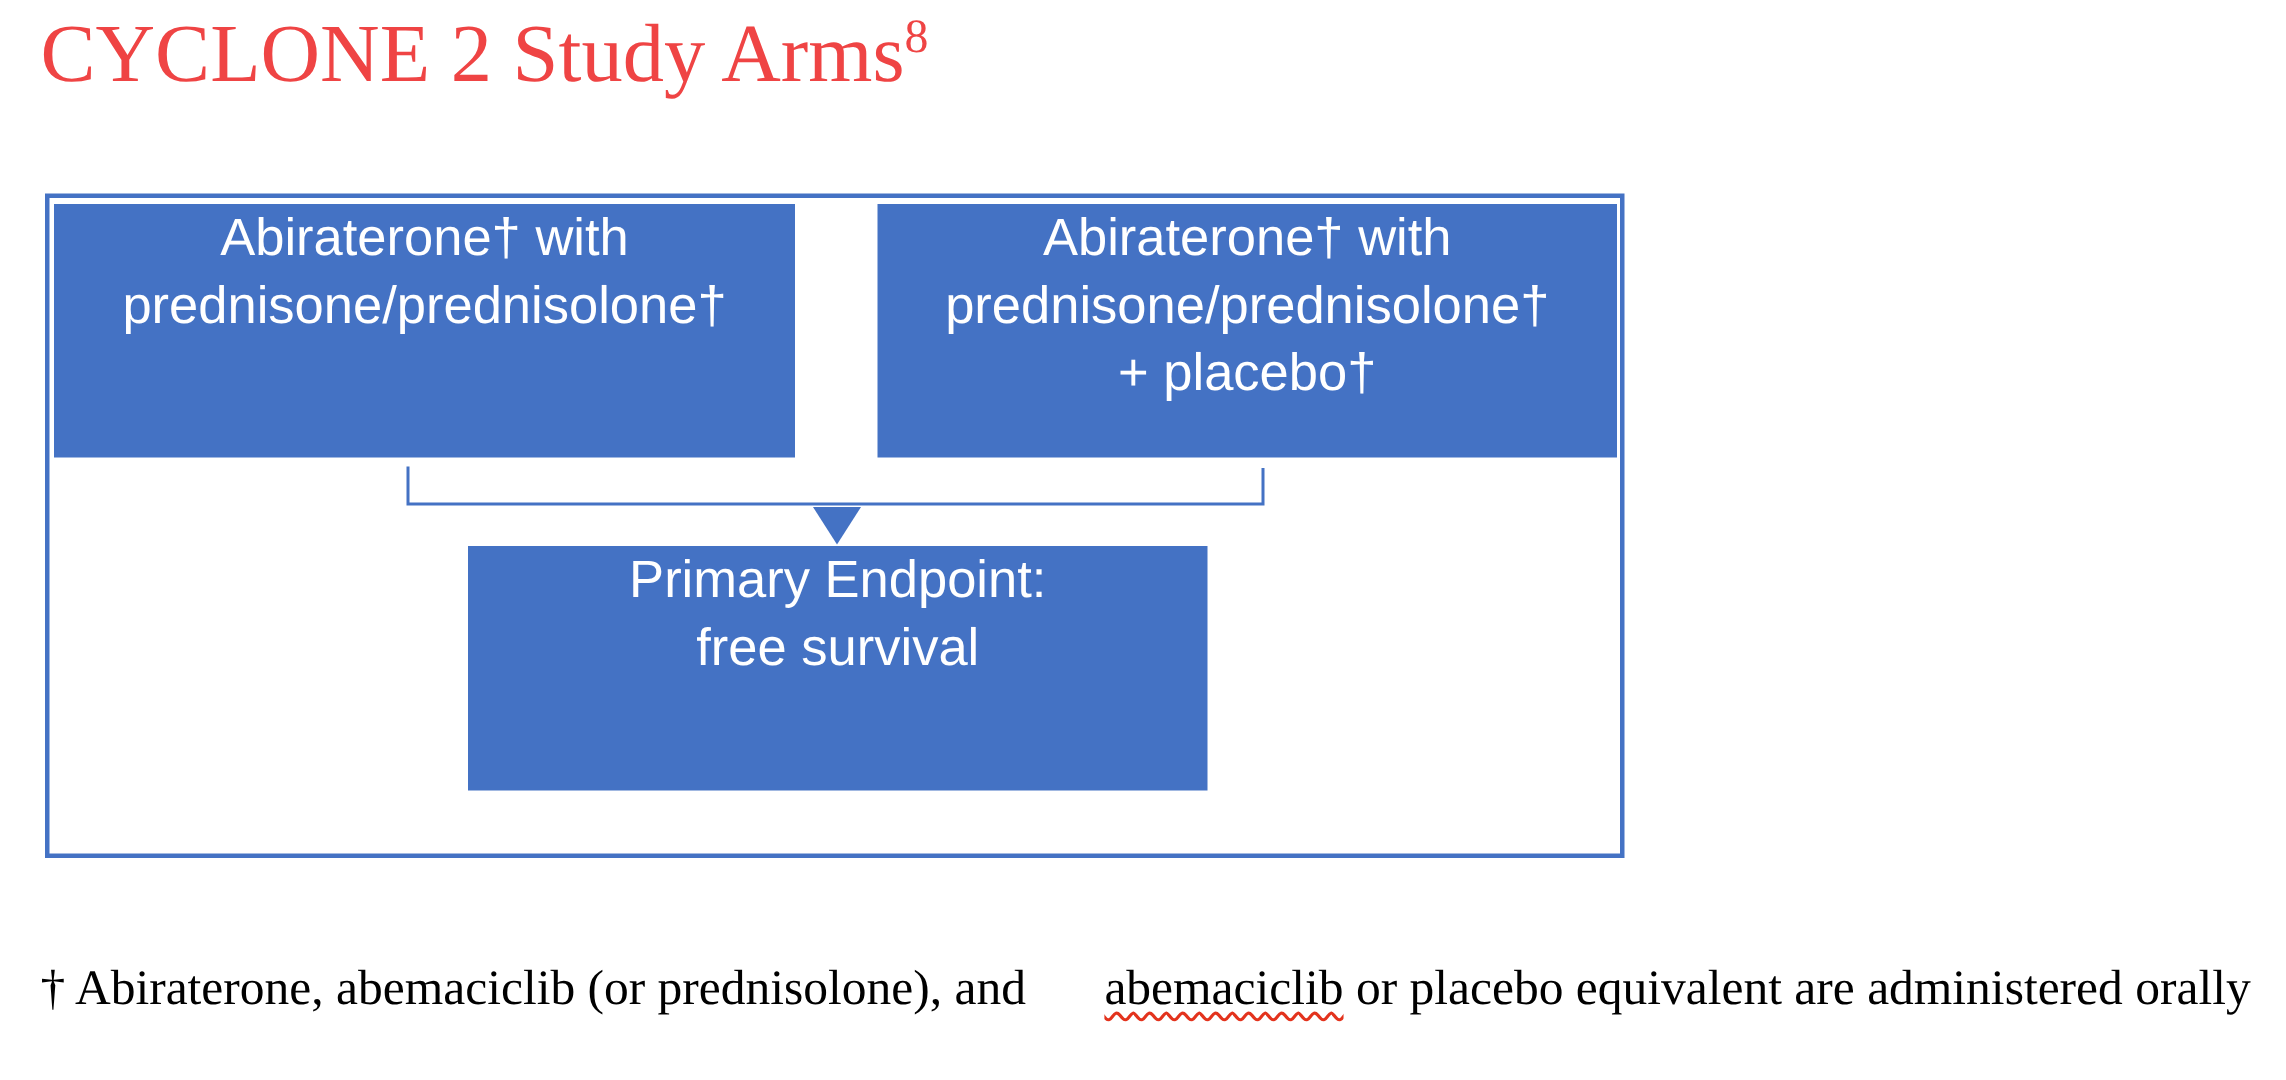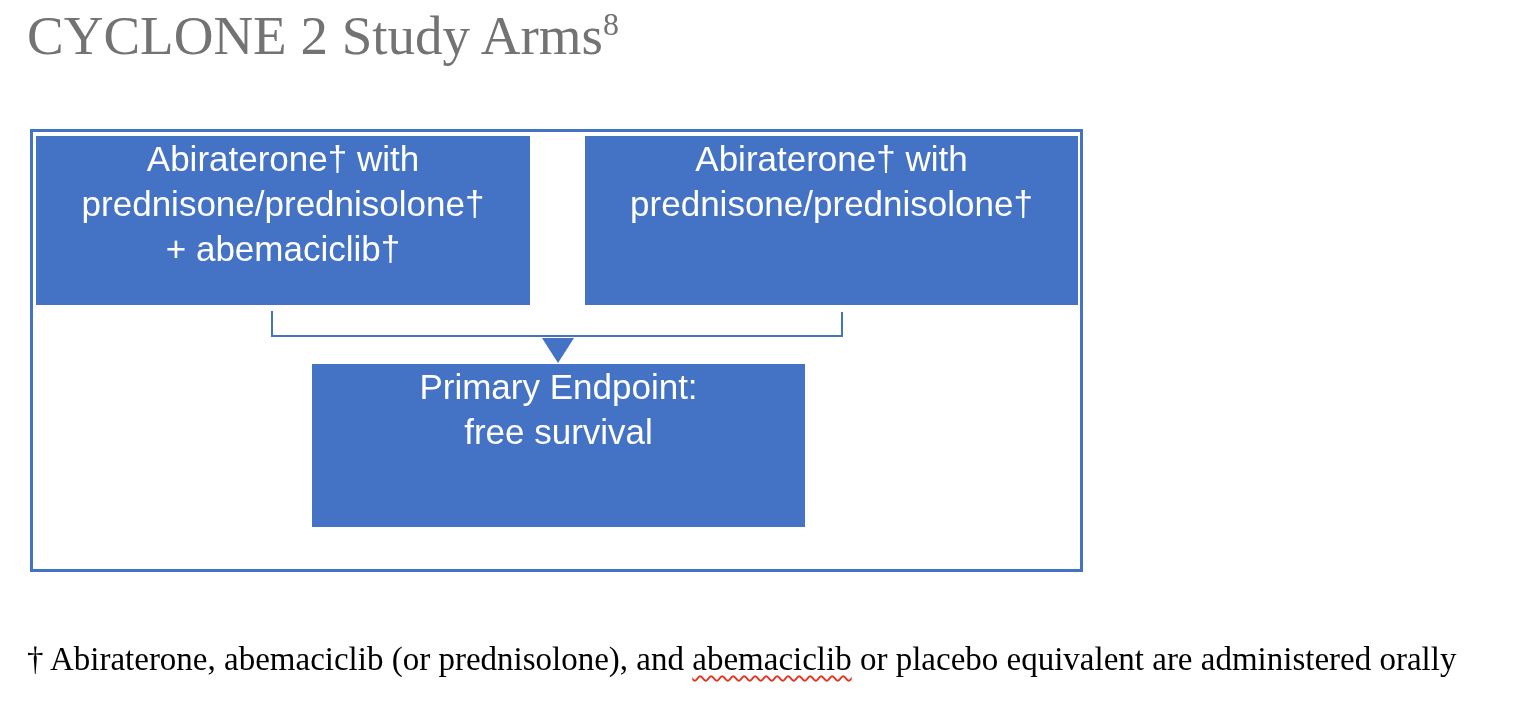--- a/index.html
+++ b/index.html
@@ -11,21 +11,21 @@
     font-family: "Liberation Sans", sans-serif;
   }
 
   .page-title {
     position: absolute;
     left: 27px;
     top: 4px;
     font-family: "Liberation Serif", serif;
     font-weight: 400;
     font-size: 55px;
-    color: #737373;
+    color: #ef4444;
     white-space: nowrap;
   }
   .page-title sup {
     font-size: 58%;
     vertical-align: super;
     line-height: 0;
   }
 
   .frame {
     position: absolute;
@@ -73,38 +73,39 @@
     line-height: 1.25;
     color: #000000;
     white-space: nowrap;
   }
   .misspelled {
     text-decoration-line: underline;
     text-decoration-style: wavy;
     text-decoration-color: #E3331D;
     text-decoration-thickness: 2px;
     text-underline-offset: 5px;
+    margin-left: 44px;
   }
 </style>
 </head>
 <body>
 
 <h1 class="page-title"><span>CYCLONE 2 Study Arms</span><sup>8</sup></h1>
 
 <div class="frame">
 
   <div class="arm-box arm-left">
     <div class="box-line">Abiraterone† with</div>
     <div class="box-line">prednisone/prednisolone†</div>
-    <div class="box-line">+ abemaciclib†</div>
   </div>
 
   <div class="arm-box arm-right">
     <div class="box-line">Abiraterone† with</div>
     <div class="box-line">prednisone/prednisolone†</div>
+    <div class="box-line">+ placebo†</div>
   </div>
 
   <svg class="connector" viewBox="0 0 1047 437" xmlns="http://www.w3.org/2000/svg">
     <polyline points="239,179 239,204 809,204 809,180" fill="none" stroke="#4472C4" stroke-width="2"></polyline>
     <polygon points="509,206 541,206 525,231" fill="#4472C4"></polygon>
   </svg>
 
   <div class="endpoint-box">
     <div class="box-line">Primary Endpoint:</div>
     <div class="box-line">free survival</div>

